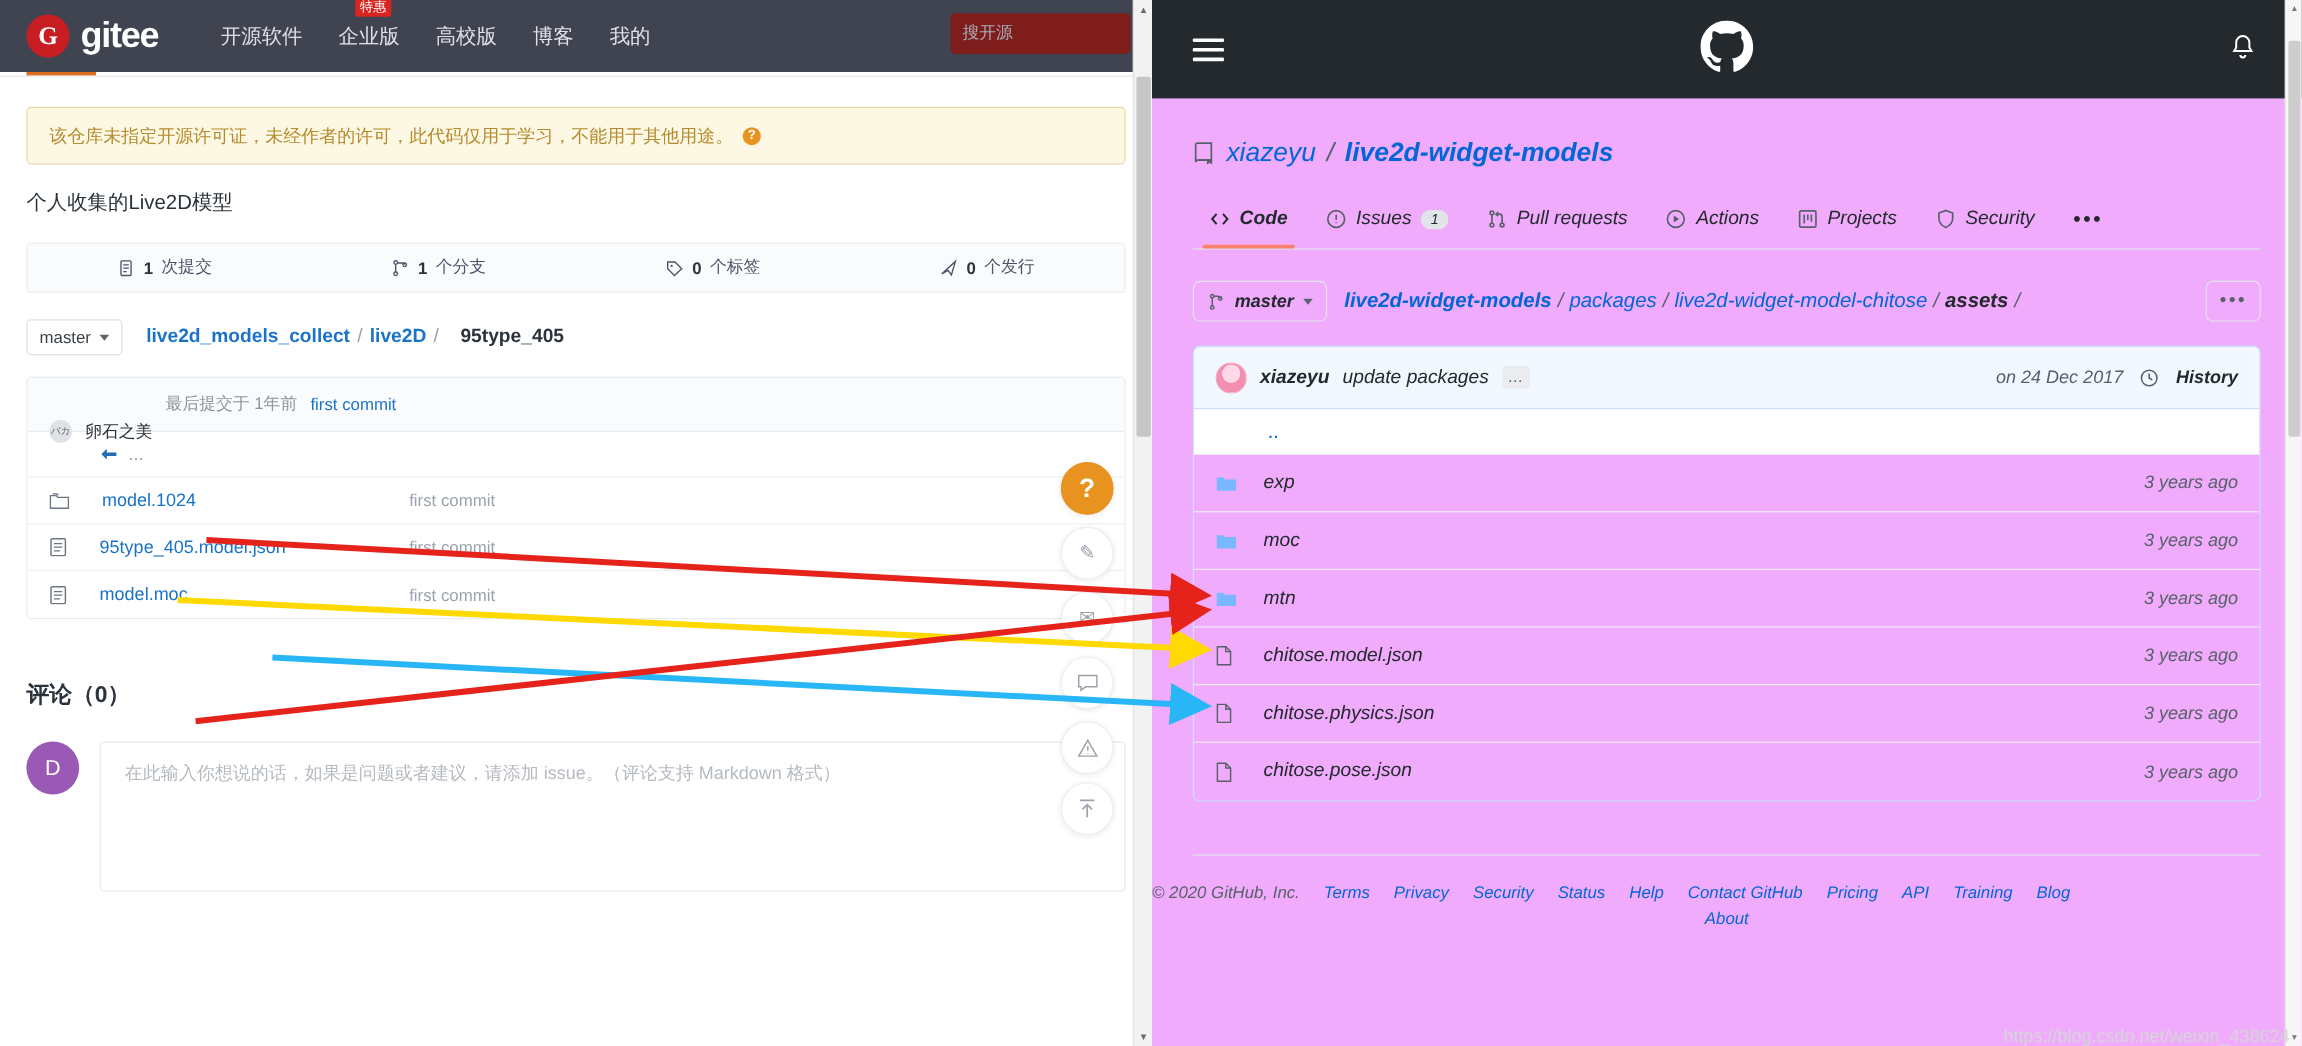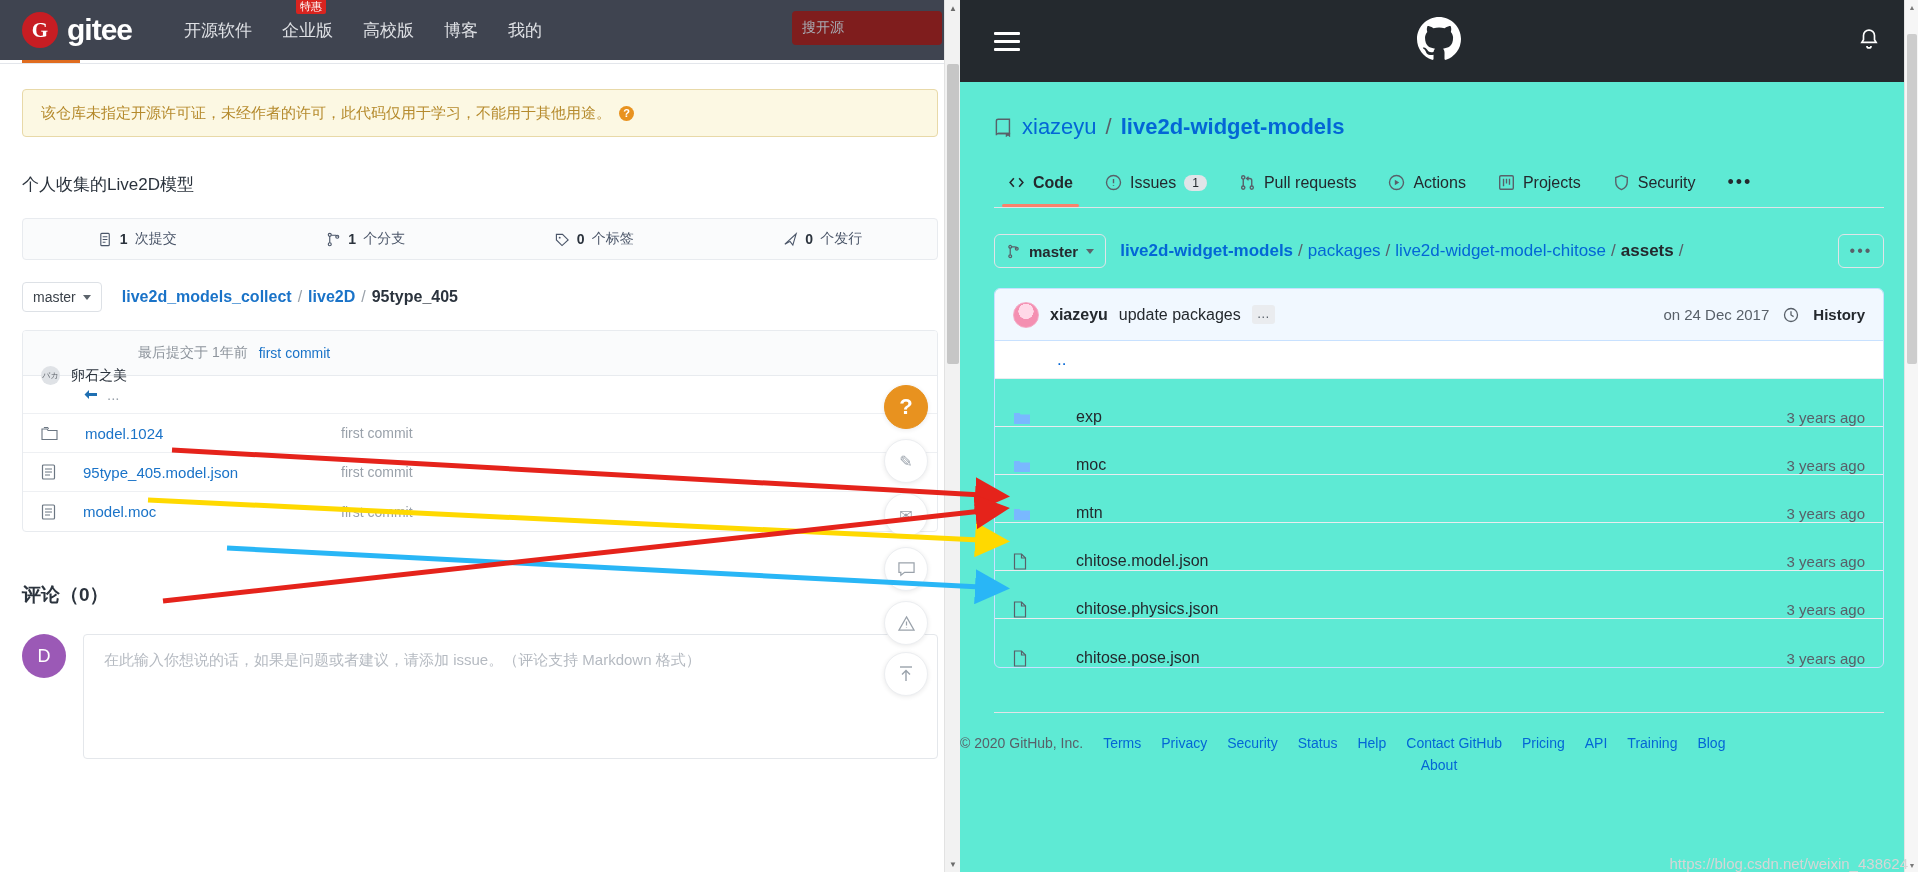--- a/index.html
+++ b/index.html
@@ -43,41 +43,41 @@
   .gitee-body { padding:0 22px; }
   .license-note {
     margin-top:25px; border:1px solid #e8d9a8; background:#fcf8e3; border-radius:4px;
     height:48px; display:flex; align-items:center; padding:0 18px;
     color:#b58a2c; font-size:15px; gap:8px;
   }
   .q-badge {
     width:15px; height:15px; border-radius:50%; background:#e8921f; color:#fff;
     font-size:11px; display:inline-flex; align-items:center; justify-content:center; font-weight:bold;
   }
-  .repo-desc { margin-top:36px; font-size:17px; color:#2b333d; }
+  .repo-desc { margin-top:20px; font-size:17px; color:#2b333d; }
 
   .stats-bar {
     margin-top:22px; border:1px solid #e8ebef; border-radius:4px; background:#fafbfc;
     height:42px; display:flex; align-items:center; font-size:14px; color:#4a5568;
   }
   .stat { display:flex; align-items:center; gap:7px; width:25%; justify-content:center; }
   .stat b { color:#2b333d; }
   .stat svg { flex:none; }
 
   .branch-row { margin-top:22px; display:flex; align-items:center; gap:20px; }
   .branch-btn {
     border:1px solid #dde1e6; border-radius:4px; background:#fff; height:30px;
     display:flex; align-items:center; padding:0 10px; gap:7px;
     font-size:14px; color:#3a4149;
   }
   .caret { width:0;height:0;border-left:4px solid transparent;border-right:4px solid transparent;border-top:5px solid #5c636b; }
   .crumbs { font-size:16px; font-weight:bold; display:flex; align-items:center; gap:6px; }
   .crumbs a { color:#1a73c8; text-decoration:none; }
   .crumbs .sep { color:#9aa2ab; font-weight:normal; }
-  .crumbs .cur { color:#2b333d; }
+  .crumbs .cur { color:#2b333d;margin-left:12px; }
 
   .file-panel { margin-top:18px; border:1px solid #e8ebef; border-radius:4px; overflow:hidden; }
   .commit-head {
     height:45px; background:#fafbfc; border-bottom:1px solid #e8ebef;
     display:flex; align-items:center; padding:0 18px; gap:11px; font-size:14px;
   }
   .mini-ava {
     width:19px;height:19px;border-radius:50%;background:#dfe2e6;color:#5b6068;
     font-size:8px;display:flex;align-items:center;justify-content:center;margin-top:44px;
   }
@@ -118,21 +118,21 @@
   .rail-top { position:absolute; right:32px; top:652px; }
 
   
   .gitee-scroll { position:absolute; right:0; top:0; width:16px; height:872px; background:#f2f2f2; border-left:1px solid #e2e2e2; }
   .gitee-scroll .thumb { position:absolute; top:64px; left:2px; width:12px; height:300px; background:#c6c6c6; border-radius:2px; }
   .gitee-scroll .arw { position:absolute; left:0; width:16px; height:16px; display:flex; align-items:center; justify-content:center; color:#6b6b6b; font-size:8px; }
   .gitee-scroll .arw.up { top:0; }
   .gitee-scroll .arw.dn { bottom:0; }
 
   
-  .github { position:absolute; left:960px; top:0; width:958px; height:872px; background:#5eead4; overflow:hidden; }
+  .github { position:absolute; left:960px; top:0; width:958px; height:872px; background:#f0abfc; overflow:hidden;font-style:italic; }
   .gh-head {
     height:82px; background:#24292e; display:flex; align-items:center;
     padding:0 34px; position:relative;
   }
   .hamburger { display:flex; flex-direction:column; gap:5px; }
   .hamburger span { display:block; width:26px; height:3px; background:#fff; border-radius:1px; }
   .gh-mark { position:absolute; left:50%; transform:translateX(-50%); }
   .bell { position:absolute; right:38px; color:#fff; }
 
   .gh-body { padding:0 34px; }
@@ -183,22 +183,22 @@
     border:1px solid #f4a8c4; flex:none; }
   .gh-commit .who { font-weight:bold; color:#24292e; }
   .gh-commit .what { color:#24292e; }
   .gh-commit .ell { background:#eaecef; border-radius:3px; padding:0 5px; color:#586069; font-size:13px; line-height:1.4; }
   .gh-commit .right { margin-left:auto; display:flex; align-items:center; gap:14px; color:#586069; font-size:15px; }
   .gh-commit .right b { color:#24292e; }
 
   .gh-up { height:38px; display:flex; align-items:center; padding-left:62px;
     color:#0366d6; font-size:17px; border-bottom:1px solid #eaecef; background:#fff; }
   .gh-row {
-    height:48px; display:flex; align-items:flex-end; padding:0 18px;
-    border-bottom:1px solid #eaecef; font-size:16px;gap:23px;
+    height:48px; display:flex; align-items:center; padding:0 18px;
+    border-bottom:1px solid #eaecef; font-size:16px;
   }
   .gh-row:last-child { border-bottom:none; }
   .gh-row .ic { width:40px; display:flex; align-items:center; }
   .gh-row .nm { color:#24292e; }
   .gh-row .age { margin-left:auto; color:#586069; font-size:15px; }
 
   .gh-foot-sep { margin:44px 34px 0; border-top:1px solid #e1e4e8; }
   .gh-footer { text-align:center; padding-top:22px; font-size:14px; color:#586069; }
   .gh-footer .links { display:flex; gap:20px; flex-wrap:wrap; align-items:center; }
   .gh-footer a { color:#0366d6; text-decoration:none; }

